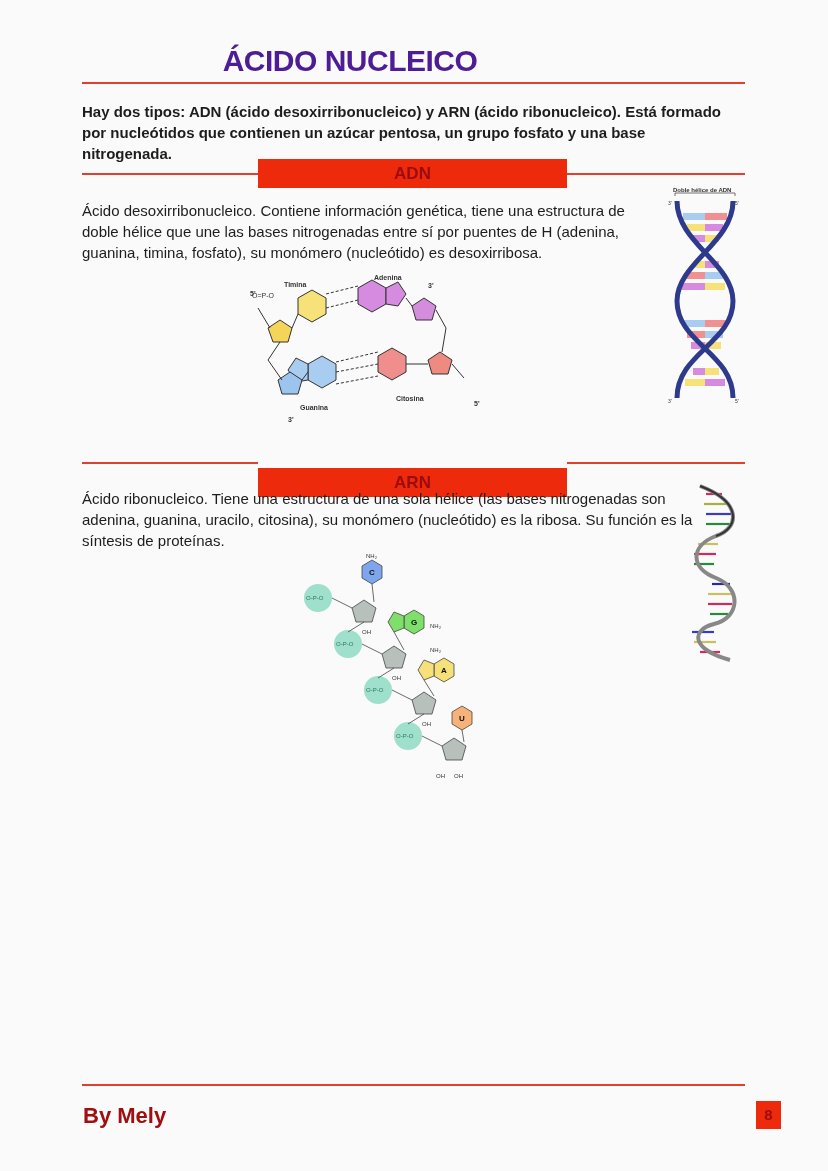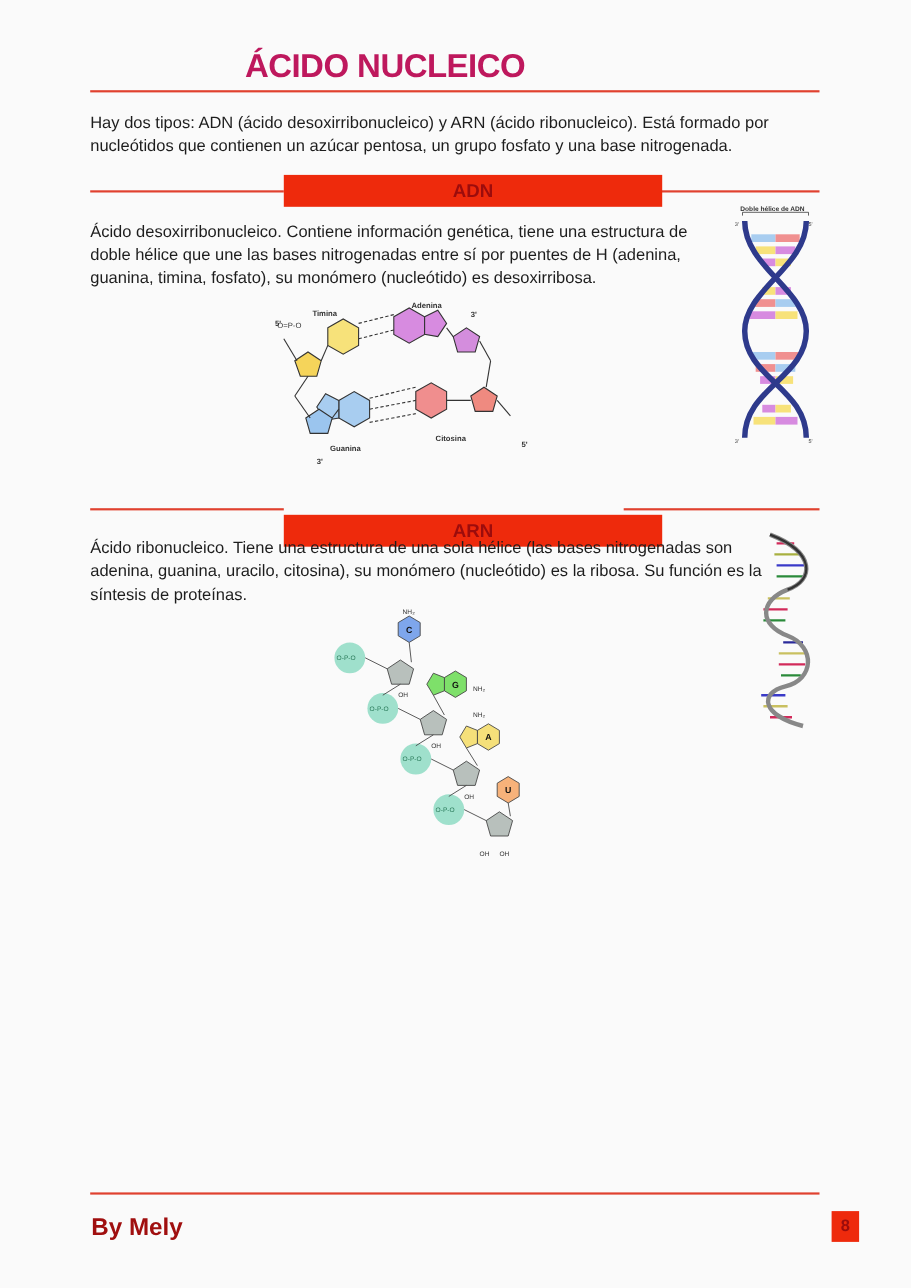--- a/index.html
+++ b/index.html
@@ -3,42 +3,42 @@
 <meta charset="utf-8">
 <style>
   html, body { margin:0; padding:0; }
   body {
     width:828px; height:1171px; background:#fafafa; position:relative; overflow:hidden;
     font-family:"Liberation Sans", "DejaVu Sans", sans-serif; color:#1a1a1a;
   }
   .abs { position:absolute; }
   .title {
     left:0; width:700px; top:44px; text-align:center;
-    font-size:30px; font-weight:bold; color:#be185d; letter-spacing:-0.5px;
+    font-size:30px; font-weight:bold; color:#4c1d95; letter-spacing:-0.5px;
   }
   .rule { height:2px; background:#e0412f; }
   .para { font-size:15px; line-height:21px; color:#1d1d1d; }
   .section-bar {
-    left:258px; width:344px; height:29px; background:#ee2a0c;
+    left:258px; width:309px; height:29px; background:#ee2a0c;
     color:#9c0c0c; font-weight:bold; font-size:17px; text-align:center; line-height:29px;
   }
   .footer-author { left:83px; top:1103px; font-size:22px; font-weight:bold; color:#a00f0f; }
   .page-num {
     left:756px; top:1101px; width:25px; height:28px; background:#ee2a0c;
     color:#9c0c0c; font-weight:bold; font-size:15px; text-align:center; line-height:28px;
   }
   svg text { font-family:"Liberation Sans", "DejaVu Sans", sans-serif; }
 </style>
 </head>
 <body>
 
 <div class="abs title">ÁCIDO NUCLEICO</div>
 <div class="abs rule" style="left:82px;top:82px;width:663px;"></div>
 
-<div class="abs para" style="left:82px;top:101px;width:650px;">Hay dos tipos: ADN (ácido desoxirribonucleico) y ARN (ácido ribonucleico). Está formado por nucleótidos que contienen un azúcar pentosa, un grupo fosfato y una base nitrogenada.</div>
+<div class="abs para" style="left:82px;top:101px;width:650px;font-weight:bold;">Hay dos tipos: ADN (ácido desoxirribonucleico) y ARN (ácido ribonucleico). Está formado por nucleótidos que contienen un azúcar pentosa, un grupo fosfato y una base nitrogenada.</div>
 
 <div class="abs rule" style="left:82px;top:173px;width:176px;"></div>
 <div class="abs rule" style="left:567px;top:173px;width:178px;"></div>
 <div class="abs section-bar" style="top:159px;">ADN</div>
 
 <div class="abs para" style="left:82px;top:200px;width:575px;">Ácido desoxirribonucleico. Contiene información genética, tiene una estructura de doble hélice que une las bases nitrogenadas entre sí por puentes de H (adenina, guanina, timina, fosfato), su monómero (nucleótido) es desoxirribosa.</div>
 
 <div class="abs" style="left:228px;top:268px;width:265px;height:160px;">
   <svg width="265" height="160" viewBox="0 0 265 160">
     <g stroke="#333" stroke-width="1" fill="none">

